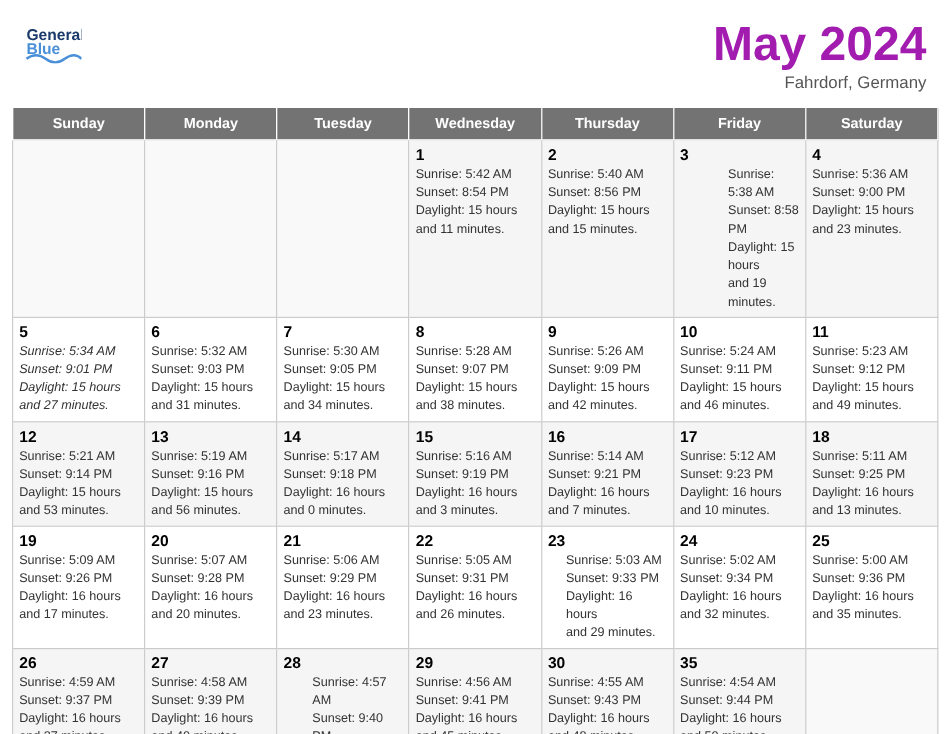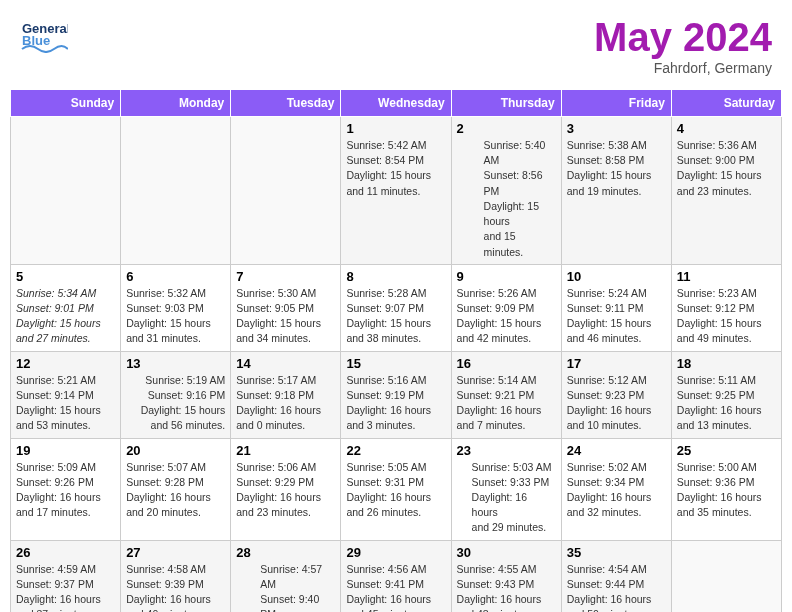--- a/index.html
+++ b/index.html
@@ -33,23 +33,23 @@
     .location {
       font-size: 14px;
       color: #555;
     }
     .calendar {
       width: 100%;
       border-collapse: collapse;
       font-size: 11px;
     }
     .calendar thead tr th {
-      background-color: #8b5cf6;
+      background-color: #737373;
       color: #fff;
-      text-align: right;
+      text-align: center;
       padding: 6px 6px;
       font-size: 12px;
       font-weight: bold;
       border: 1px solid #fff;
     }
     .calendar tbody tr td {
       border: 1px solid #ccc;
       vertical-align: top;
       padding: 4px 5px;
       width: 110px;
@@ -116,28 +116,28 @@
         <td class="empty-cell"></td>
         <td>
           <span class="day-num">1</span>
           <div class="day-info" style="white-space: pre-line;">Sunrise: 5:42 AM
 Sunset: 8:54 PM
 Daylight: 15 hours
 and 11 minutes.</div>
         </td>
         <td>
           <span class="day-num">2</span>
-          <div class="day-info" style="white-space: pre-line; margin-left: 27px;">Sunrise: 5:40 AM
+          <div class="day-info" style="white-space: pre-line;">Sunrise: 5:40 AM
 Sunset: 8:56 PM
 Daylight: 15 hours
 and 15 minutes.</div>
         </td>
         <td>
           <span class="day-num">3</span>
-          <div class="day-info" style="white-space: pre-line;">Sunrise: 5:38 AM
+          <div class="day-info" style="white-space: pre-line; margin-left: 40px;">Sunrise: 5:38 AM
 Sunset: 8:58 PM
 Daylight: 15 hours
 and 19 minutes.</div>
         </td>
         <td>
           <span class="day-num">4</span>
           <div class="day-info" style="white-space: pre-line;">Sunrise: 5:36 AM
 Sunset: 9:00 PM
 Daylight: 15 hours
 and 23 minutes.</div>
@@ -197,21 +197,21 @@
       <tr>
         <td>
           <span class="day-num">12</span>
           <div class="day-info" style="white-space: pre-line;">Sunrise: 5:21 AM
 Sunset: 9:14 PM
 Daylight: 15 hours
 and 53 minutes.</div>
         </td>
         <td>
           <span class="day-num">13</span>
-          <div class="day-info" style="white-space: pre-line; text-align: right;">Sunrise: 5:19 AM
+          <div class="day-info" style="white-space: pre-line;">Sunrise: 5:19 AM
 Sunset: 9:16 PM
 Daylight: 15 hours
 and 56 minutes.</div>
         </td>
         <td>
           <span class="day-num">14</span>
           <div class="day-info" style="white-space: pre-line;">Sunrise: 5:17 AM
 Sunset: 9:18 PM
 Daylight: 16 hours
 and 0 minutes.</div>

